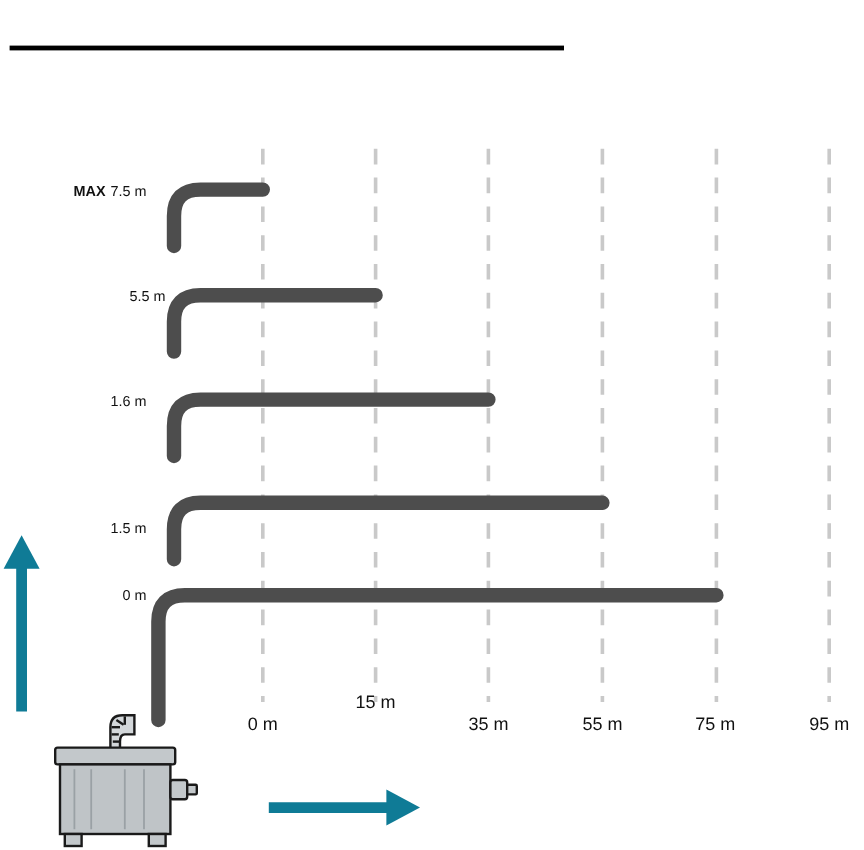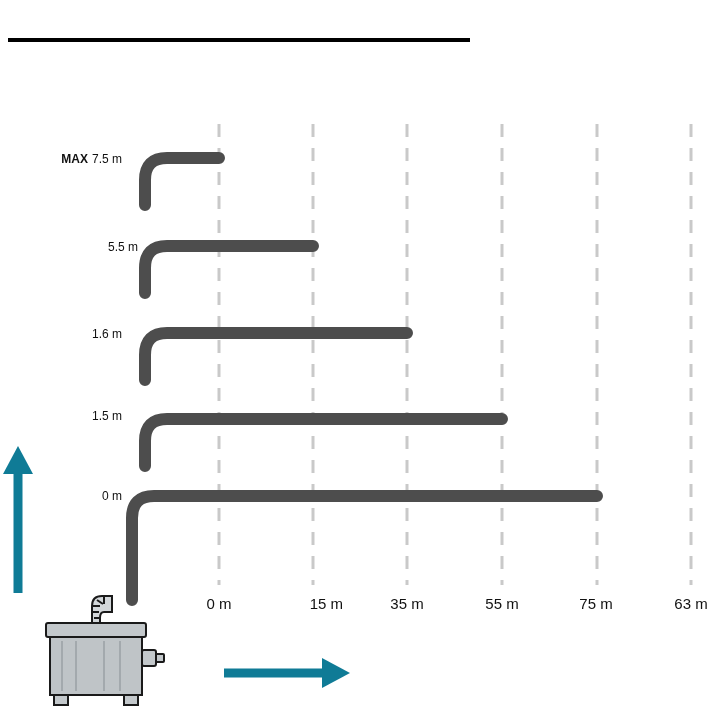--- a/index.html
+++ b/index.html
@@ -156,25 +156,25 @@
 
 <div class="row-label" style="left:0px; top:152px; width:122px;">
   <span class="max-tag">MAX</span><span>7.5 m</span>
 </div>
 <div class="row-label" style="left:0px; top:240px; width:122px;padding-left:16px;">
   <span>5.5 m</span>
 </div>
 <div class="row-label" style="left:0px; top:327px; width:122px;">
   <span>1.6 m</span>
 </div>
-<div class="row-label" style="left:0px; top:409px; width:122px;">
+<div class="row-label" style="left:0px; top:433px; width:122px;">
   <span>1.5 m</span>
 </div>
 <div class="row-label" style="left:0px; top:489px; width:122px;">
   <span>0 m</span>
 </div>
 
 <div class="x-label" style="left:189px; top:595px; width:60px;">0 m</div>
-<div class="x-label" style="left:283px; top:595px; width:60px;text-align:right;">15 m</div>
+<div class="x-label" style="left:283px; top:577px; width:60px;">15 m</div>
 <div class="x-label" style="left:377px; top:595px; width:60px;">35 m</div>
 <div class="x-label" style="left:472px; top:595px; width:60px;">55 m</div>
 <div class="x-label" style="left:566px; top:595px; width:60px;">75 m</div>
-<div class="x-label" style="left:661px; top:595px; width:60px;">63 m</div>
+<div class="x-label" style="left:661px; top:595px; width:60px;">95 m</div>
 
 </body></html>

